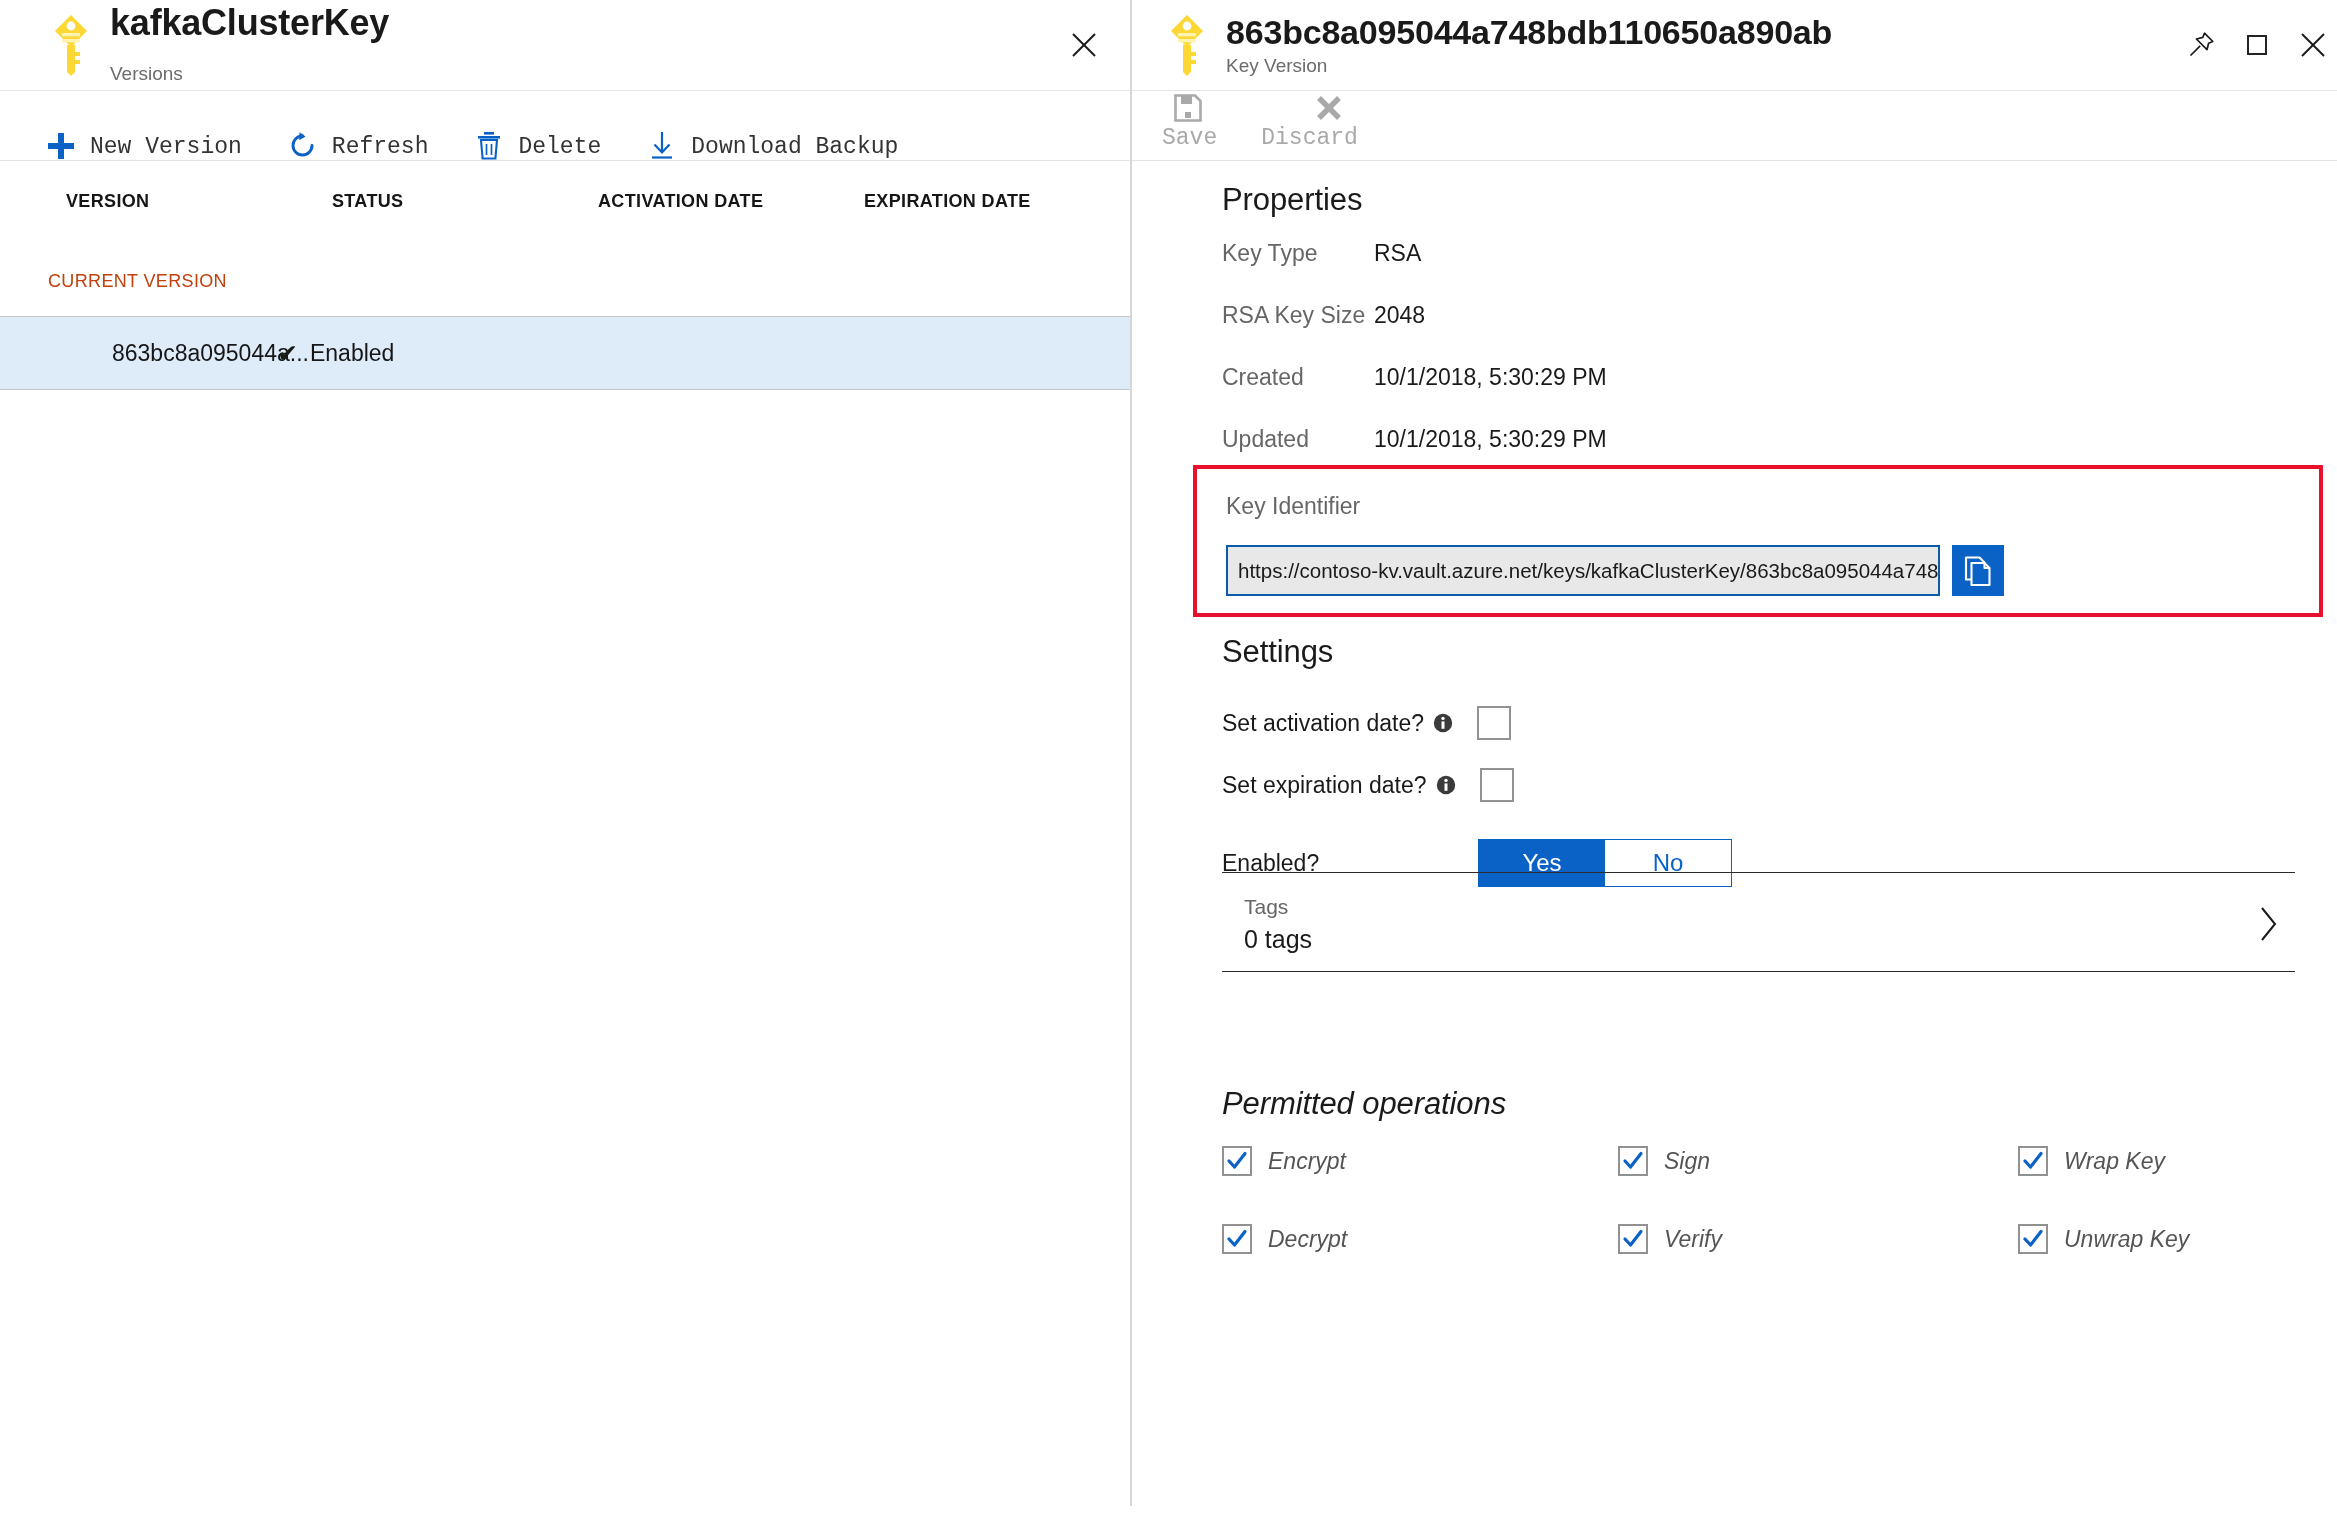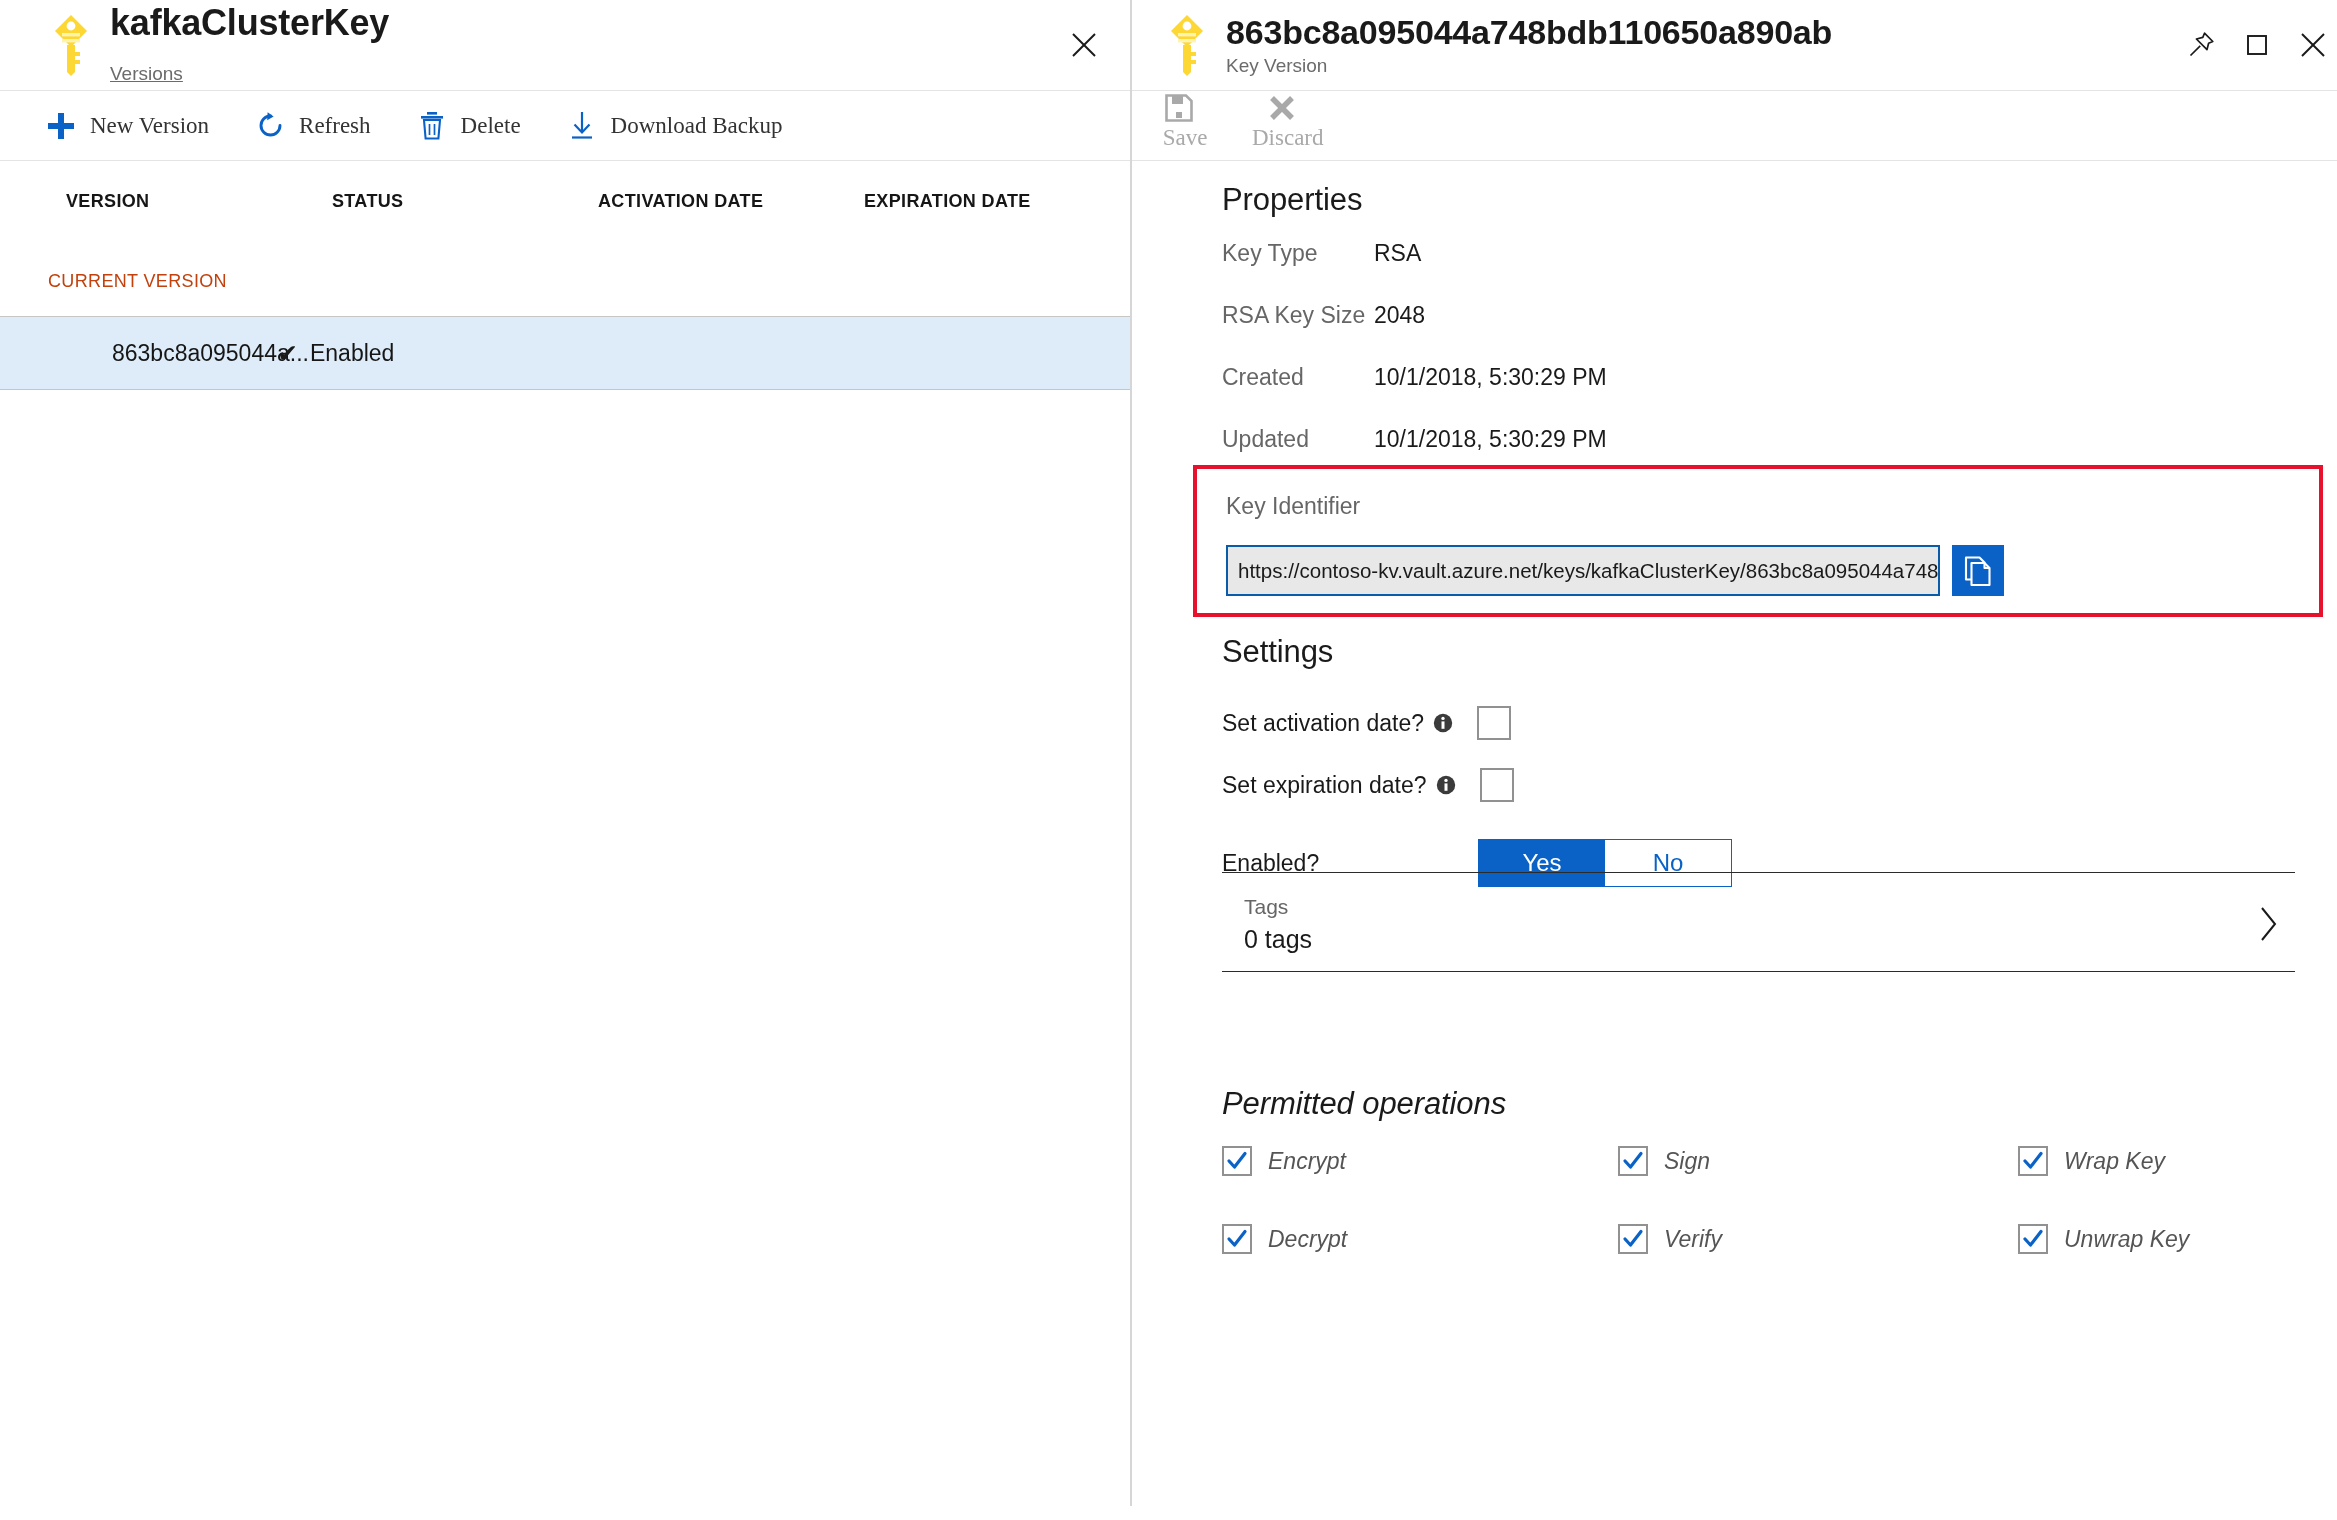--- a/index.html
+++ b/index.html
@@ -57,21 +57,20 @@
     color: #1a1a1a;
     line-height: 1.12;
     letter-spacing: -0.2px;
   }
 
   .blade-subtitle {
     font-size: 19px;
     color: #6b6b6b;
     line-height: 1.3;
     margin-top: 19px;
-    text-decoration: underline;
   }
 
   .header-close {
     position: absolute;
     right: 24px;
     top: 50%;
     transform: translateY(-50%);
     width: 44px; height: 44px;
     display: flex; align-items: center; justify-content: center;
     cursor: pointer;
@@ -83,28 +82,28 @@
     flex: 0 0 70px;
     display: flex;
     align-items: center;
     padding-left: 44px;
     border-bottom: 1px solid #e4e4e4;
     gap: 0;
   }
 
   .cmd-btn {
     display: flex;
-    align-items: center;
+    align-items: flex-end;
     height: 100%;
     padding: 0 22px 0 0;
     margin-right: 22px;
     cursor: pointer;
     background: none;
     border: none;
-    font-family: Liberation Serif, serif;
+    font-family: Liberation Mono, monospace;
   }
 
   .cmd-ico {
     width: 34px; flex: 0 0 34px;
     display: flex; align-items: center; justify-content: center;
     margin-right: 12px;
   }
 
   .cmd-label {
     font-size: 23px;

